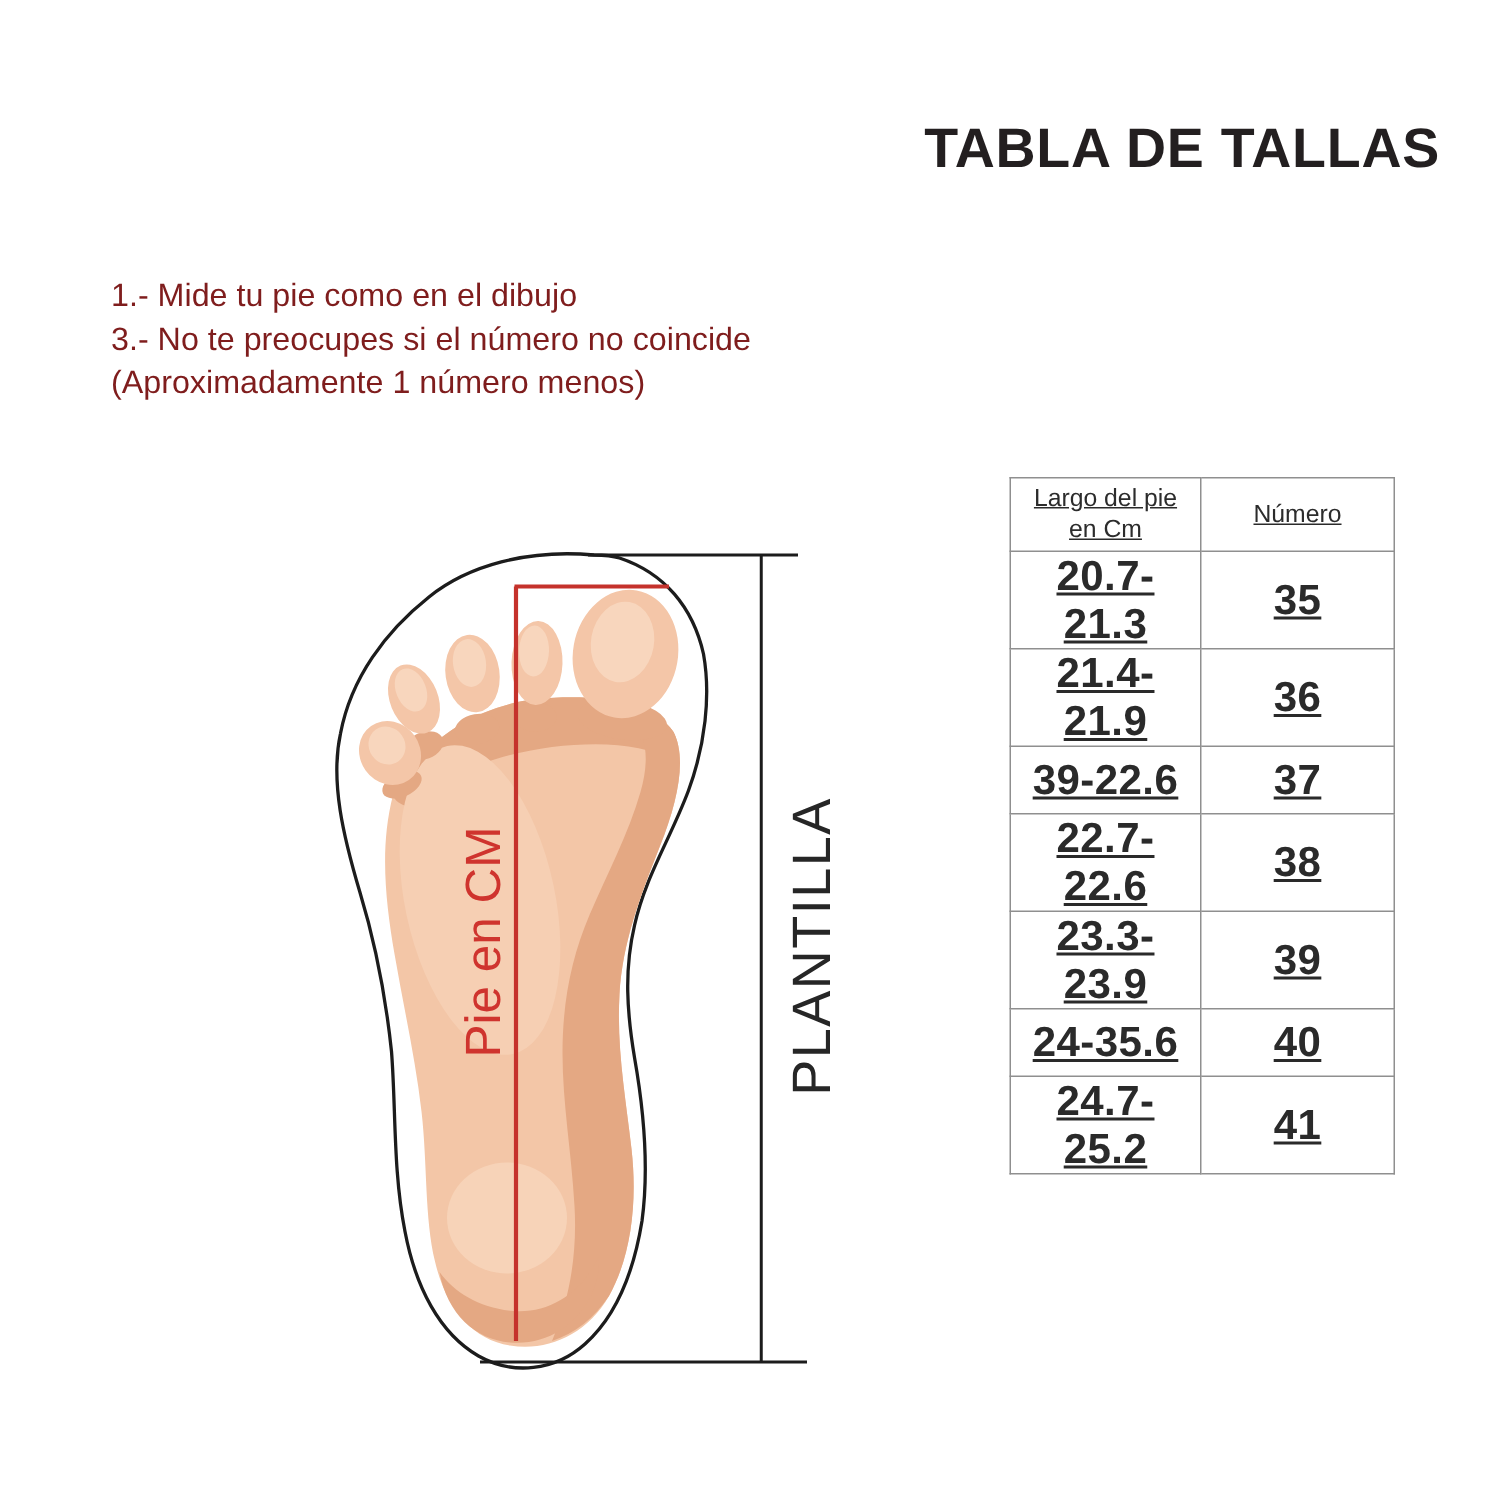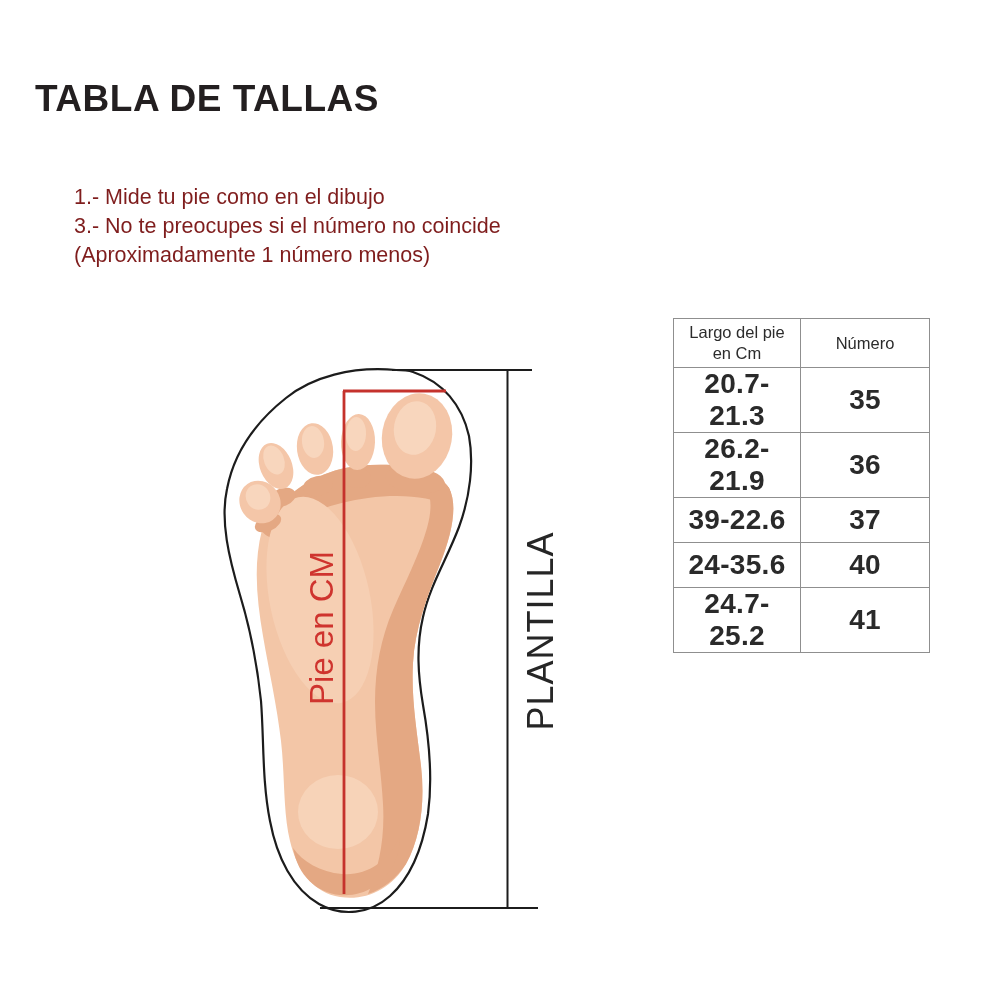--- a/index.html
+++ b/index.html
@@ -2,40 +2,40 @@
 <html><head>
 <meta charset="utf-8">
 <style>
   html,body{margin:0;padding:0;background:#fff;}
   #page{
     position:relative;width:1000px;height:1000px;background:#ffffff;
     font-family:"Liberation Sans", sans-serif;color:#232323;overflow:hidden;
   }
   
   .title{
-    position:absolute;left:0;top:78px;width:960px;text-align:left;
-    font-size:37px;font-weight:700;letter-spacing:.5px;color:#231f20;margin-left:35px;
+    position:absolute;left:0;top:78px;width:960px;text-align:right;
+    font-size:37px;font-weight:700;letter-spacing:.5px;color:#231f20;
   }
   
   .instructions{
     position:absolute;left:74px;top:183px;width:500px;
     font-size:21.5px;line-height:28.8px;color:#7f1d1d;
   }
   
   .diagram-svg{position:absolute;left:215px;top:355px;width:345px;height:590px;}
   .rot-label{
     position:absolute;transform:translate(-50%,-50%) rotate(-90deg);
     white-space:nowrap;font-weight:400;
   }
   .pie-label{left:322px;top:628px;font-size:33px;color:#cf342e;}
   .plantilla-label{left:541px;top:631px;font-size:36px;color:#262626;letter-spacing:1px;}
   
   .size-table{
     position:absolute;left:673px;top:318px;border-collapse:collapse;
-    table-layout:fixed;color:#2a2a2a;
+    table-layout:fixed;color:#2a2a2a;text-decoration:underline;
   }
   .size-table col.c1{width:127px;}
   .size-table col.c2{width:129px;}
   .size-table th,.size-table td{
     border:1px solid #8f8f8f;text-align:center;vertical-align:middle;padding:0 4px;
   }
   .size-table th{
     height:48px;font-size:16.5px;font-weight:400;line-height:1.25;color:#2c2c2c;
   }
   .size-table td{height:44px;font-size:28px;font-weight:700;letter-spacing:.3px;}
@@ -128,26 +128,34 @@
         <th>Largo del pie en Cm</th>
         <th>Número</th>
       </tr>
     </thead>
     <tbody>
       <tr>
         <td>20.7-21.3</td>
         <td>35</td>
       </tr>
       <tr>
-        <td>26.2-21.9</td>
+        <td>21.4-21.9</td>
         <td>36</td>
       </tr>
       <tr>
         <td>39-22.6</td>
         <td>37</td>
+      </tr>
+      <tr>
+        <td>22.7-22.6</td>
+        <td>38</td>
+      </tr>
+      <tr>
+        <td>23.3-23.9</td>
+        <td>39</td>
       </tr>
       <tr>
         <td>24-35.6</td>
         <td>40</td>
       </tr>
       <tr>
         <td>24.7-25.2</td>
         <td>41</td>
       </tr>
     </tbody>

